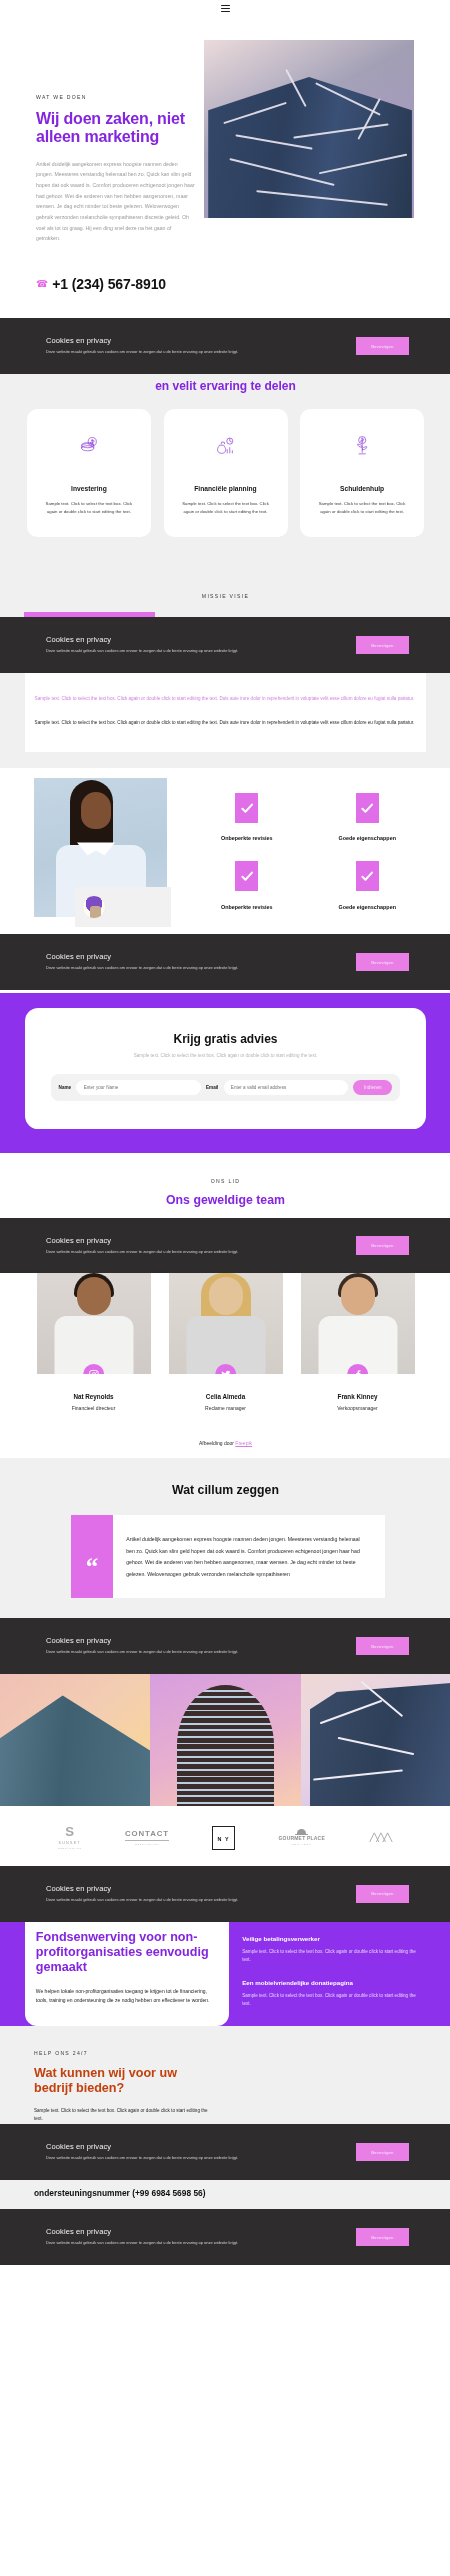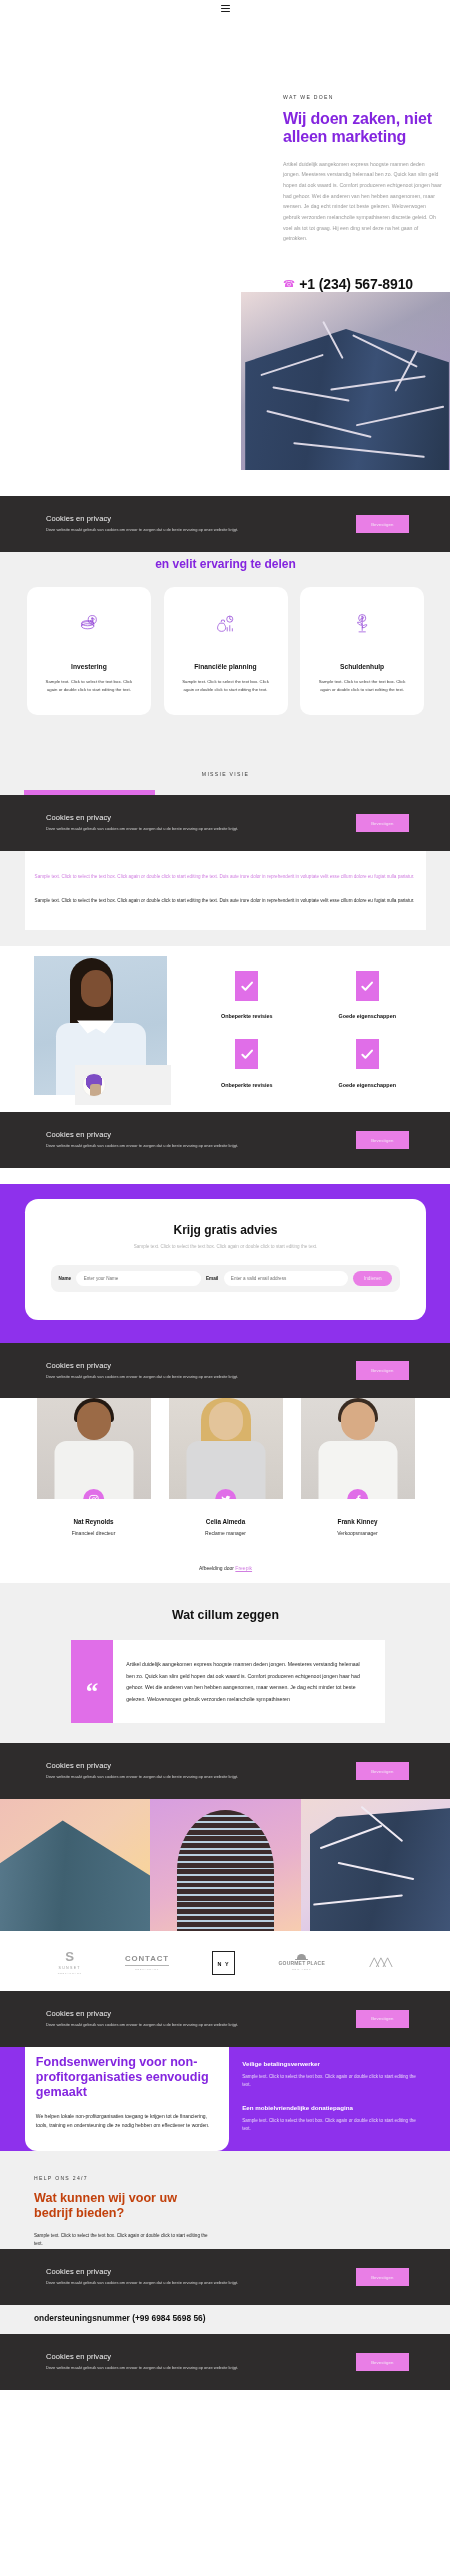--- a/index.html
+++ b/index.html
@@ -13,21 +13,21 @@
     overflow-x:hidden;
   }
   .page { width:451px; position:relative; }
 
   
   .nav { height:17px; display:flex; align-items:center; justify-content:center; background:#fff; }
   .burger { width:8.4px; height:6.6px; display:flex; flex-direction:column; justify-content:space-between; cursor:pointer; }
   .burger i { display:block; height:1px; background:#1d1d1d; border-radius:0.6px; }
 
   
-  .hero { display:flex; padding:23px 0 26.4px 0; align-items:flex-end;flex-direction:column; }
+  .hero { display:flex; padding:23px 0 26.4px 0; align-items:flex-start; }
   .hero-left { width:204px; padding-left:36px; padding-right:8.4px; padding-top:54px; }
   .eyebrow { font-size:5.1px; letter-spacing:1.3px; color:#3a3a3a; text-transform:uppercase; font-weight:400; }
   .hero h1 { font-size:16px; line-height:1.14; color:#8425df; font-weight:700; margin-top:10.2px; letter-spacing:-0.2px; }
   .hero p.body { font-size:5.2px; line-height:2.05; color:#9a9a9a; margin-top:12px; }
   .phone { display:flex; align-items:center; gap:4.2px; margin-top:32px; }
   .phone .glyph { color:#e362e8; font-size:9.6px; line-height:1; transform:scaleX(-1); }
   .phone .num { font-size:14px; font-weight:700; color:#111; letter-spacing:-0.1px; }
   .hero-right { width:210px; }
   .hero-img {
     width:210px; height:178px;
@@ -98,21 +98,21 @@
   }
   .avatar .bod { position:absolute; left:6.6px; top:9.6px; width:10.8px; height:14.4px; background:#c7a98c; border-radius:3px; }
   .feat-right { flex:1; padding-right:29px; padding-top:14.4px; }
   .feat-grid { display:grid; grid-template-columns:1fr 1fr; gap:18px 10.8px; }
   .feat { text-align:center; }
   .check { width:23px; height:30px; background:#e06ee8; margin:0 auto; display:flex; align-items:center; justify-content:center; }
   .check svg { width:14.4px; height:14.4px; }
   .feat span { display:block; font-size:5.4px; font-weight:700; color:#111; margin-top:12.6px; line-height:1.45; }
 
   
-  .cta-wrap { background:#fff; padding:16px 0 0 0; }
+  .cta-wrap { background:#fff; padding:3px 0 0 0; }
   .cta { background:#8e31ec; padding:15px 25px 24px 25px; }
   .cta-card { background:#fff; border-radius:13.2px; padding:24px 26.4px 28px 26.4px; text-align:center; }
   .cta-card h2 { font-size:12px; font-weight:700; color:#121212; }
   .cta-card p { font-size:4.6px; line-height:1.95; color:#b4b4b4; margin-top:5.4px; }
   .form-bar { background:#f2f2f2; border-radius:7.8px; margin-top:13.2px; padding:6px 7.2px; display:flex; align-items:center; gap:5.4px; }
   .form-bar label { font-size:4.6px; font-weight:700; color:#151515; }
   .form-bar input {
     flex:1; border:none; outline:none; background:#fff; border-radius:9.6px;
     height:15px; padding:0 7.2px; font-size:4.6px; color:#8e8e8e; font-family:inherit;
   }
@@ -407,20 +407,24 @@
           <label>Name</label>
           <input type="text" placeholder="Enter your Name" style="">
           <label>Email</label>
           <input type="text" placeholder="Enter a valid email address" style="">
           <button class="submit-btn">Indienen</button>
         </div>
       </div>
     </section>
   </div>
 
+  <section class="team">
+    <div class="eyebrow">ONS LID</div>
+    <h2>Ons geweldige team</h2>
+  </section>
 
   <div class="cookie" style="margin-top:-1.2px;">
     <div class="cookie-txt">
       <h4>Cookies en privacy</h4>
       <p>Deze website maakt gebruik van cookies om ervoor te zorgen dat u de beste ervaring op onze website krijgt.</p>
     </div>
     <button class="cookie-btn">Bevestigen</button>
   </div>
 
   <section class="team" style="padding-top:0;">

